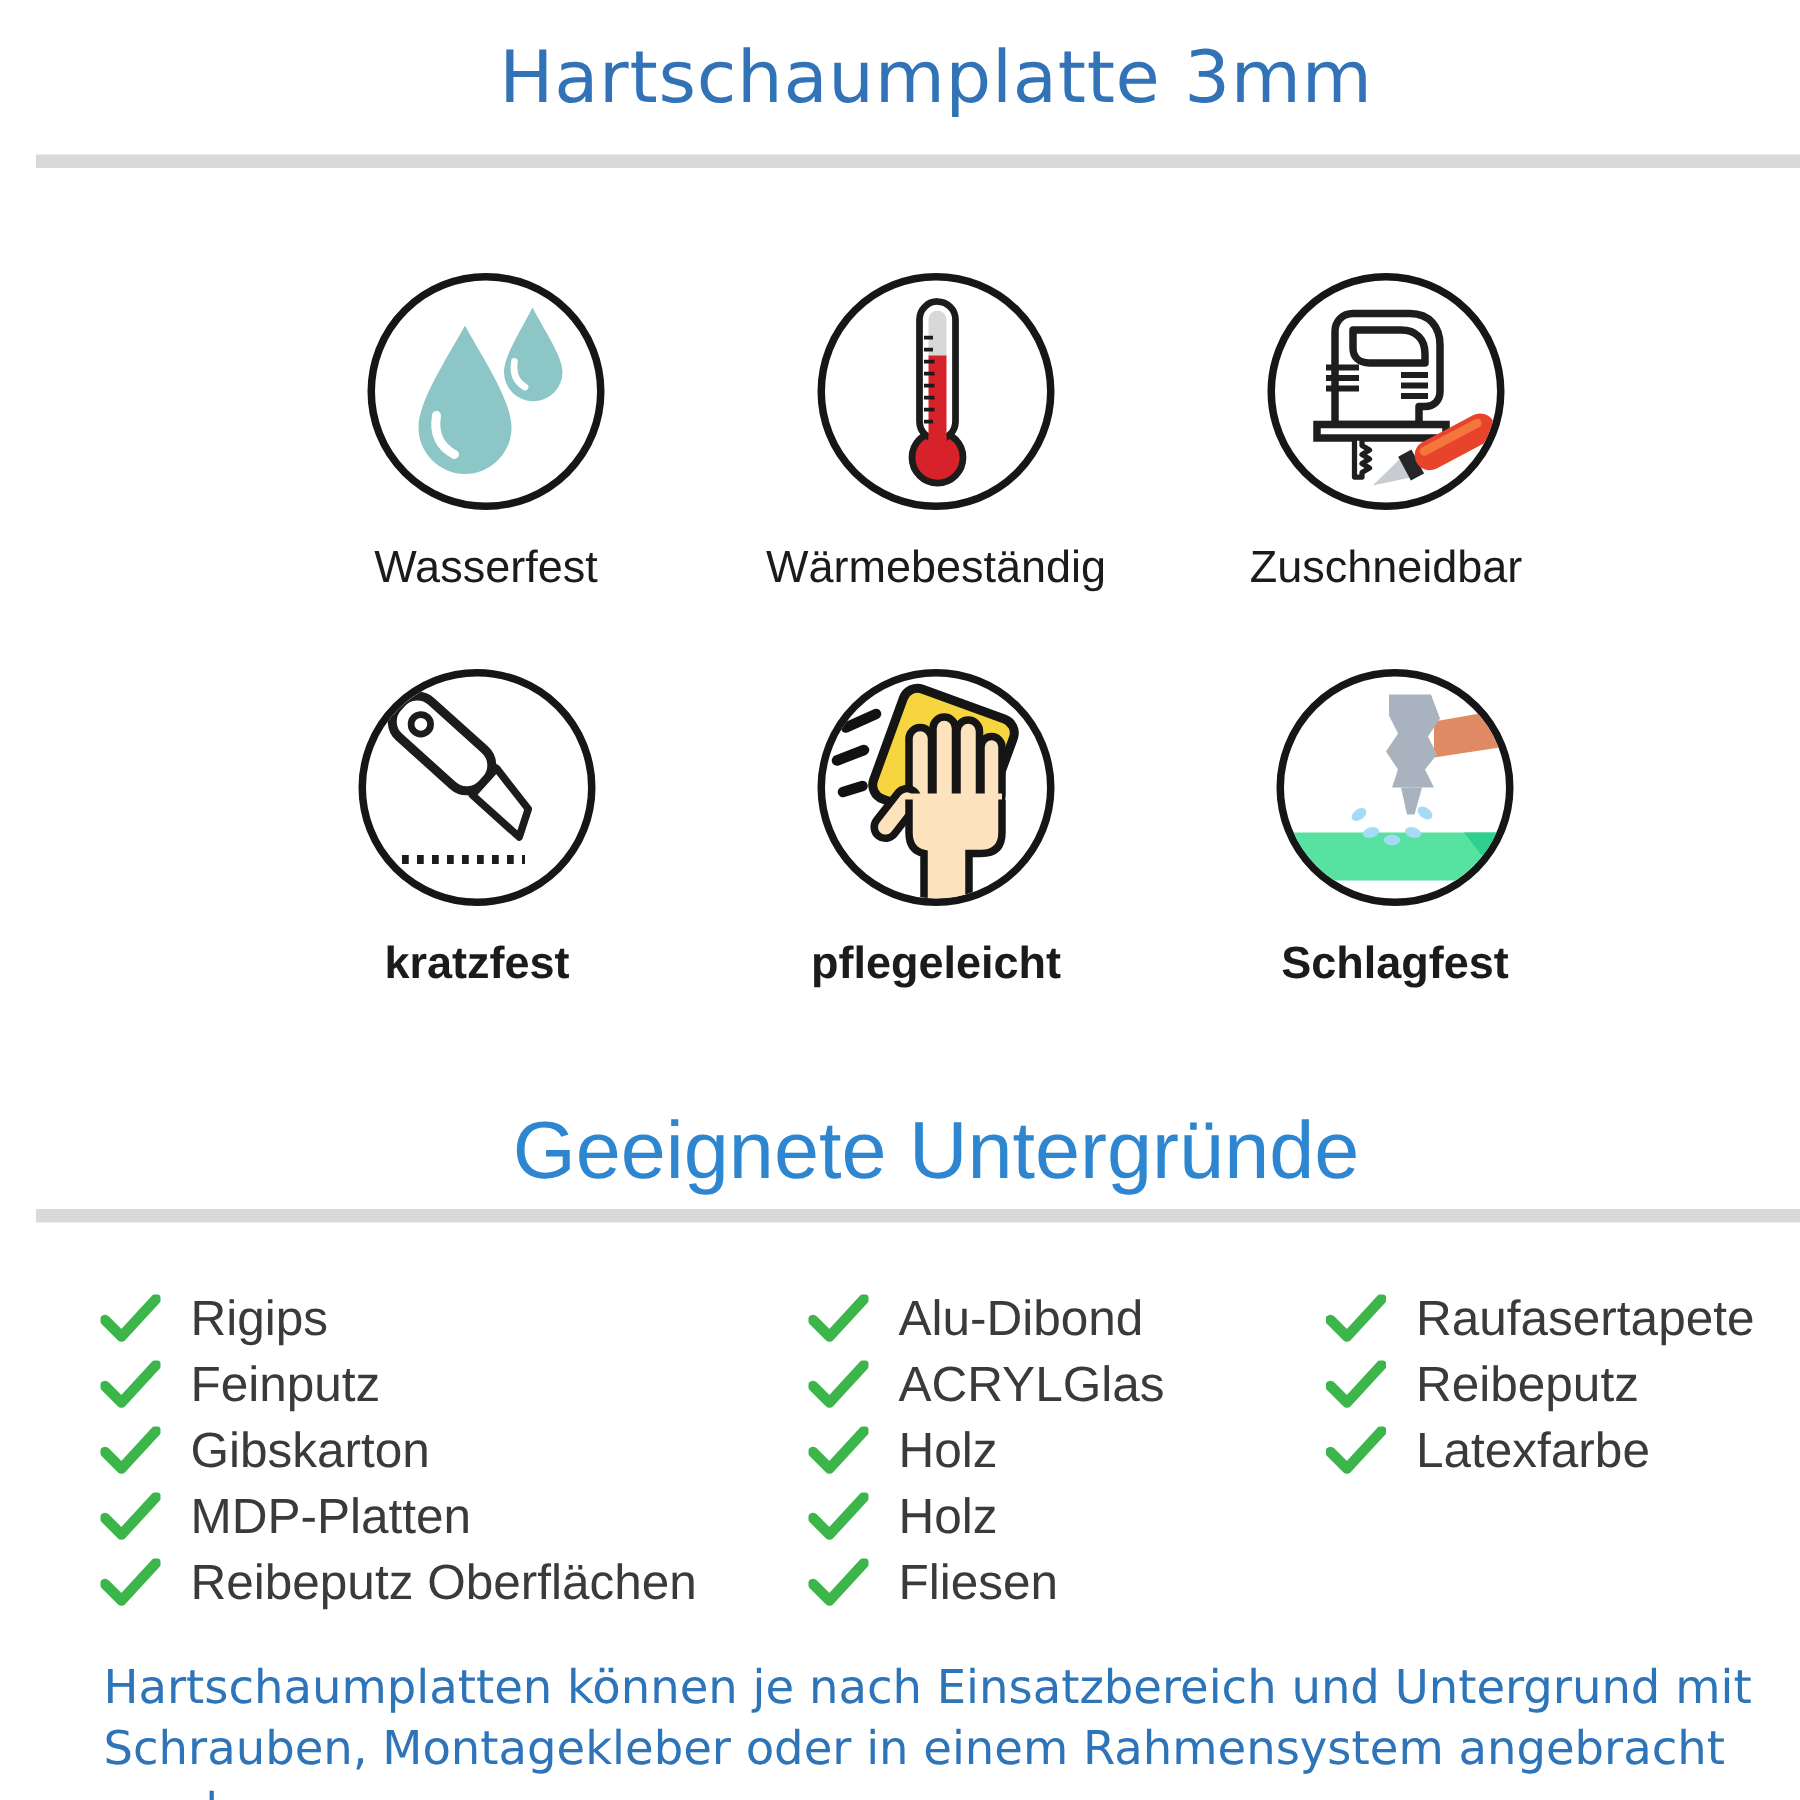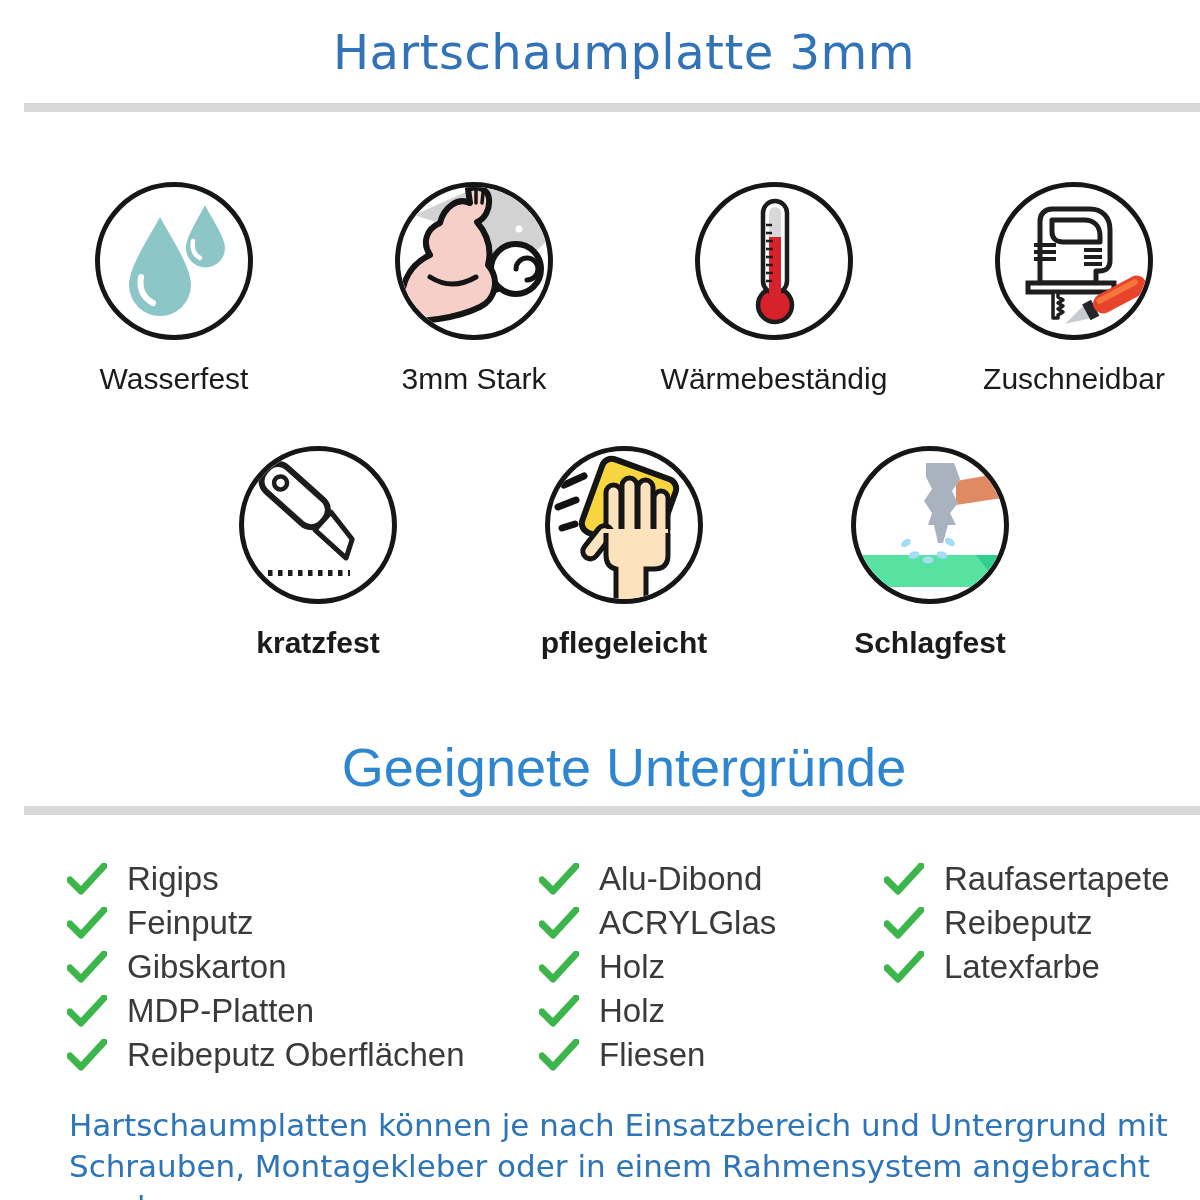--- a/index.html
+++ b/index.html
@@ -82,36 +82,20 @@
         <svg viewBox="0 0 148 148">
           <path d="M60 30 C48 52 29 80 29 98 a31 31 0 0 0 62 0 C91 80 72 52 60 30 Z" fill="#8cc6c6"></path>
           <path d="M105 18 C98 32 86 50 86 61 a19.5 19.5 0 0 0 39 0 C125 50 112 32 105 18 Z" fill="#8cc6c6"></path>
           <path d="M41 90 q-3 18 12 26" stroke="#ffffff" stroke-width="6" fill="none" stroke-linecap="round"></path>
           <path d="M93 54 q-2 12 7 17" stroke="#ffffff" stroke-width="4.5" fill="none" stroke-linecap="round"></path>
         </svg>
       </div>
       <div class="flabel">Wasserfest</div>
     </div>
 
-    <div class="feature">
-      <div class="circle">
-        <svg viewBox="0 0 148 148">
-          <path d="M14 28 L86 -4 L152 8 L152 50 L106 90 L52 40 Z" fill="#d2d2d2"></path>
-          <circle cx="119" cy="42" r="3.5" fill="#ffffff"></circle>
-          <circle cx="128" cy="62" r="3.5" fill="#ffffff"></circle>
-          <circle cx="116" cy="82" r="25" fill="#ffffff" stroke="#141414" stroke-width="6"></circle>
-          <path d="M116 82 a11 11 0 1 1 11 11" fill="none" stroke="#141414" stroke-width="5" stroke-linecap="round"></path>
-          <path d="M-4 130 L98 102" stroke="#141414" stroke-width="6" stroke-linecap="round"></path>
-          <path d="M2 132 C-2 100 8 78 30 68 C22 56 26 42 40 36 C44 20 58 10 70 16 L68 2 C78 -2 88 2 89 12 C90 22 85 32 77 35 C88 48 92 62 88 78 C100 92 96 112 80 120 C55 132 20 136 2 132 Z" fill="#f6cfc8" stroke="#141414" stroke-width="6" stroke-linejoin="round"></path>
-          <path d="M30 90 Q52 104 76 90" fill="none" stroke="#141414" stroke-width="5" stroke-linecap="round"></path>
-          <path d="M68 6 l1 11 M76 4 l0 12 M83 6 l-1 10" stroke="#141414" stroke-width="3.5" stroke-linecap="round"></path>
-        </svg>
-      </div>
-      <div class="flabel">3mm Stark</div>
-    </div>
 
     <div class="feature">
       <div class="circle">
         <svg viewBox="0 0 148 148">
           <circle cx="75" cy="118" r="17" fill="#d8222b" stroke="#1c1c1c" stroke-width="4.5"></circle>
           <rect x="63" y="14" width="24" height="92" rx="12" fill="#ffffff" stroke="#1c1c1c" stroke-width="4.5"></rect>
           <rect x="69" y="20" width="12" height="36" rx="6" fill="#d8d8d8"></rect>
           <path d="M69 50 h12 v60 h-12 z" fill="#d8222b"></path>
           <path d="M75 104 v10" stroke="#d8222b" stroke-width="12"></path>
           <path d="M66 38 h6 M66 46 h6 M66 54 h7 M66 62 h7 M66 70 h7 M66 78 h7 M66 86 h7 M66 94 h6" stroke="#1c1c1c" stroke-width="2.5"></path>

